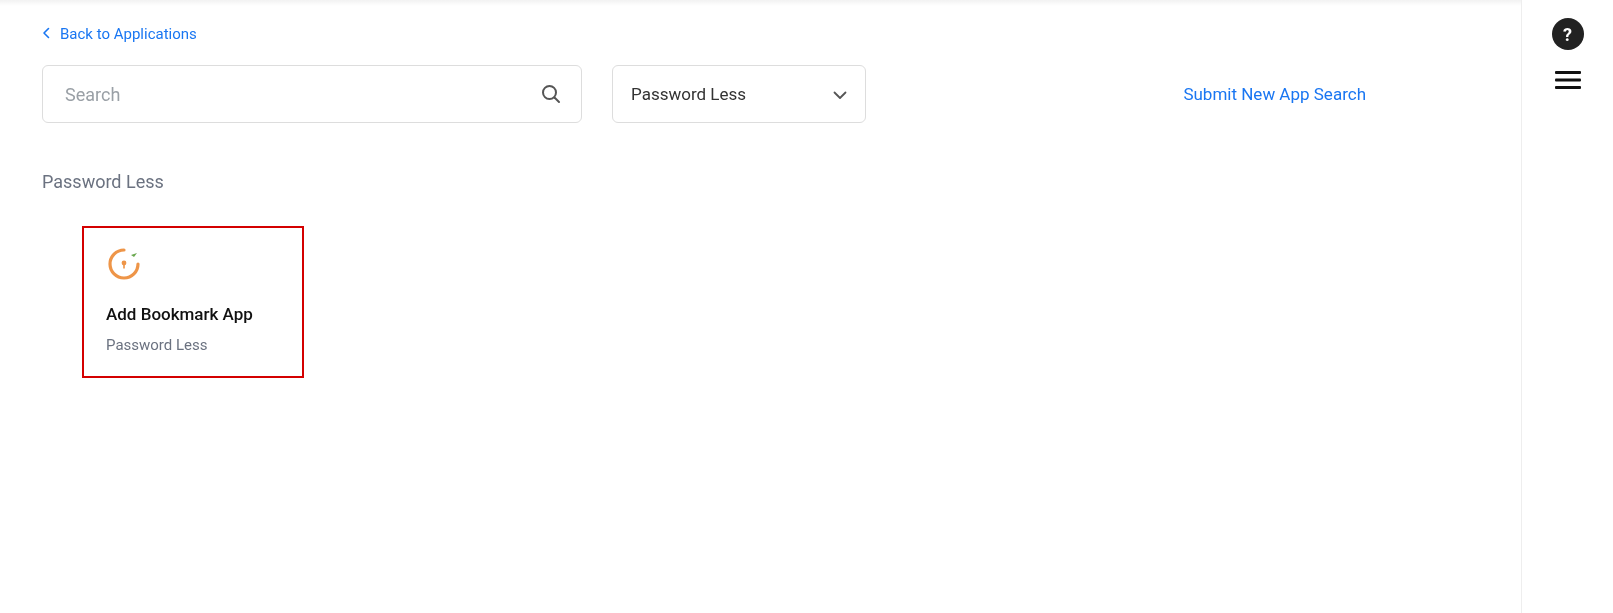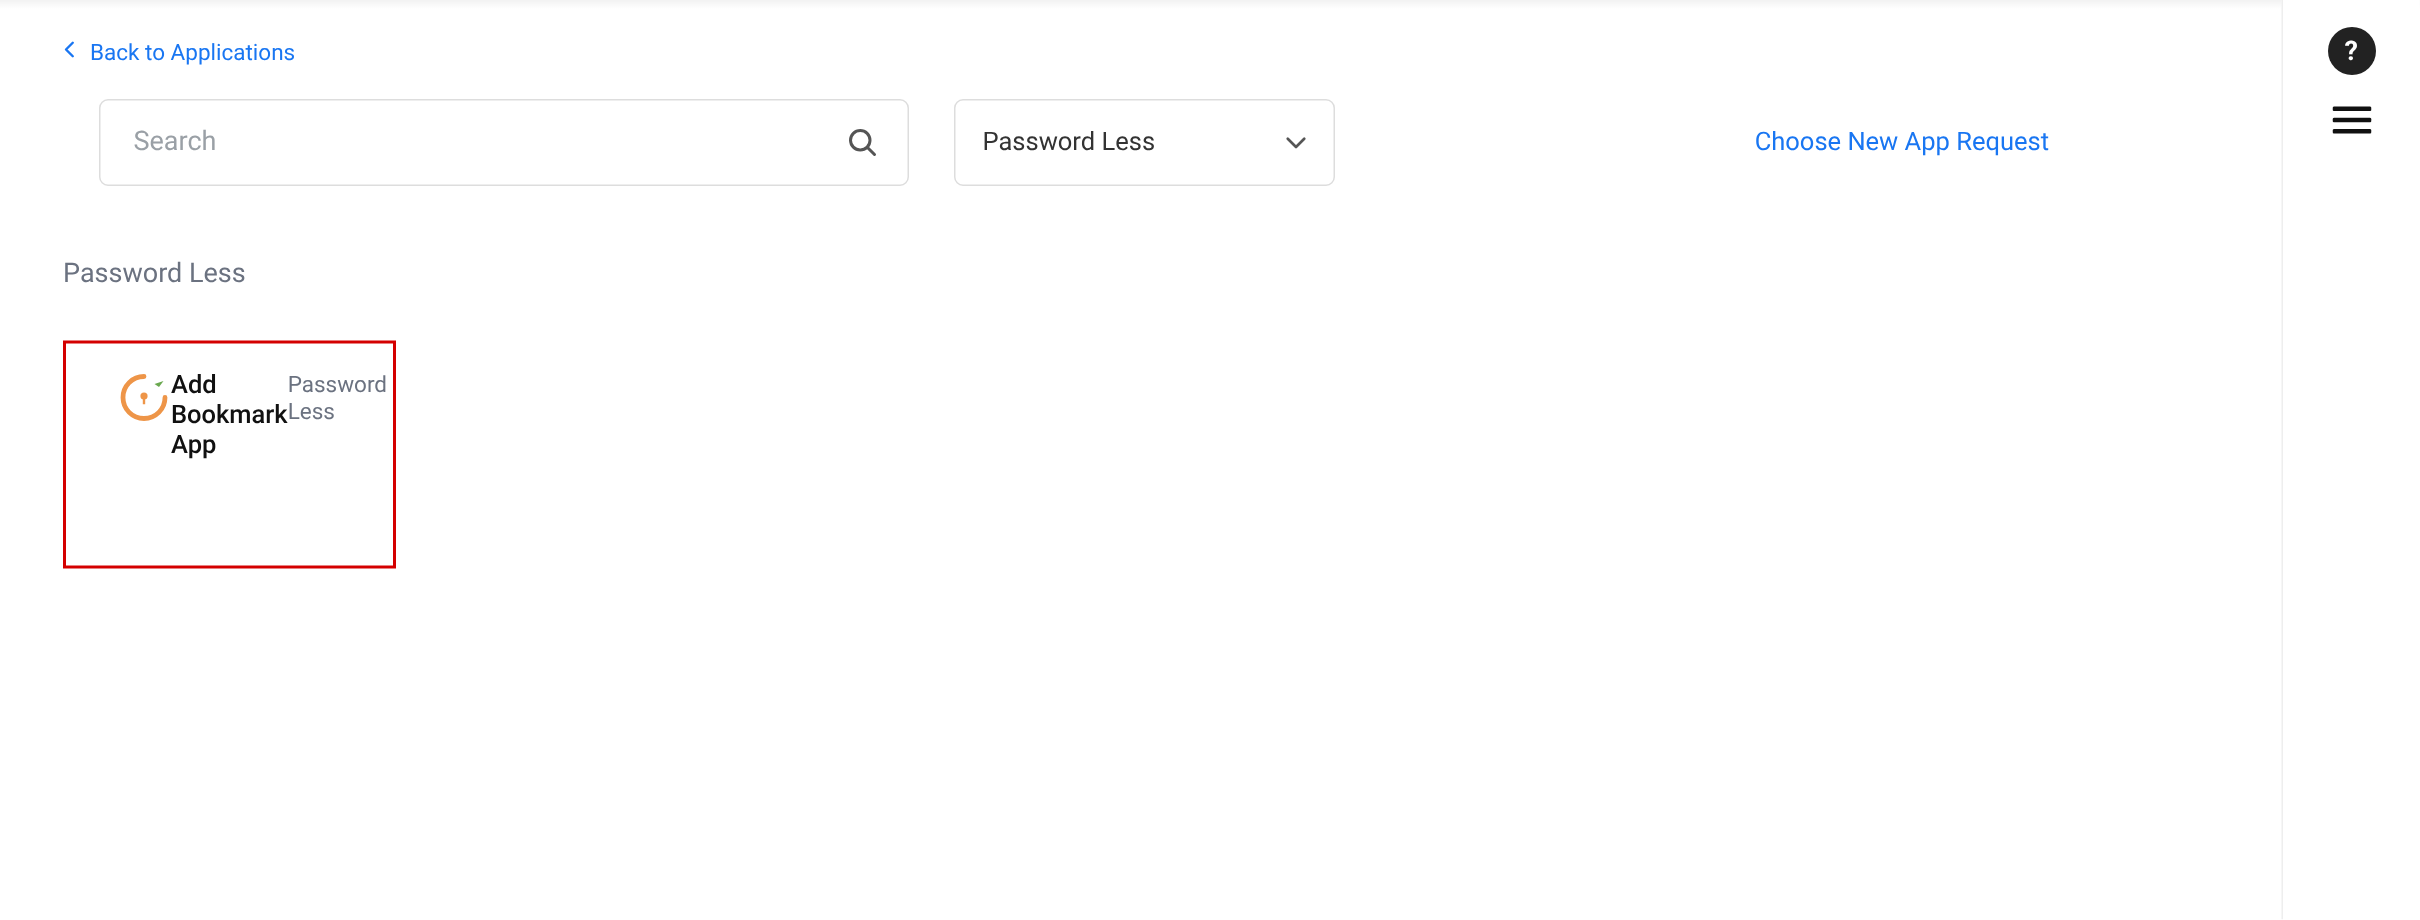--- a/index.html
+++ b/index.html
@@ -45,21 +45,20 @@
       font-size: 27px;
       font-weight: 700;
       color: #111;
       margin-bottom: 42px;
     }
     .controls-row {
       display: flex;
       align-items: center;
       gap: 30px;
       margin-bottom: 48px;
-      margin-left: 24px;
     }
     .search-box {
       width: 540px;
       height: 58px;
       border: 1px solid #ddd;
       border-radius: 6px;
       display: flex;
       align-items: center;
       padding: 0 18px 0 22px;
     }
@@ -121,24 +120,25 @@
     }
     .section-label {
       font-size: 18px;
       color: #6b7280;
       margin-bottom: 34px;
     }
     .app-card {
       width: 222px;
       height: 152px;
       border: 2px solid #d40000;
-      padding: 18px 18px 16px 34px;
-      cursor: pointer;
-      display: flex;
-      flex-direction: row;
+      padding: 18px 18px 16px 22px;
+      cursor: pointer;
+      display: flex;
+      flex-direction: column;
+      margin-left: 40px;
     }
     .app-icon {
       margin-bottom: 18px;
     }
     .app-title {
       font-size: 17px;
       color: #111;
       font-weight: 500;
       margin-bottom: 12px;
     }
@@ -211,21 +211,21 @@
       <span class="chev-down">
         <svg width="14" height="9" viewBox="0 0 14 9" fill="none">
             <path d="M1.5 1.5L7 7l5.5-5.5" stroke="#555" stroke-width="1.8" stroke-linecap="round" stroke-linejoin="round"></path>
           </svg>
       </span>
     </div>
 
     <div class="spacer"></div>
 
 
-    <a class="submit-link">Choose New App Request</a>
+    <a class="submit-link">Submit New App Search</a>
   </div>
 
   <div class="section-label">Password Less</div>
 
   <div class="app-card">
     <div class="app-icon">
       <svg width="36" height="36" viewBox="0 0 36 36" fill="none">
         <path d="M18 4 a14 14 0 1 0 14 14" stroke="#ee9548" stroke-width="3.2" fill="none" stroke-linecap="round"></path>
         <path d="M31 7 l-3 4 l-3 -2 z" fill="#6aa84f"></path>
         <circle cx="18" cy="17" r="2.4" fill="#ee9548"></circle>

